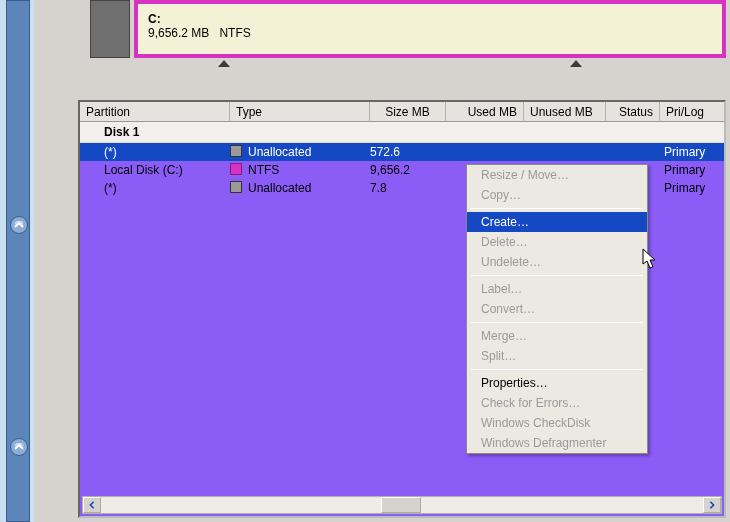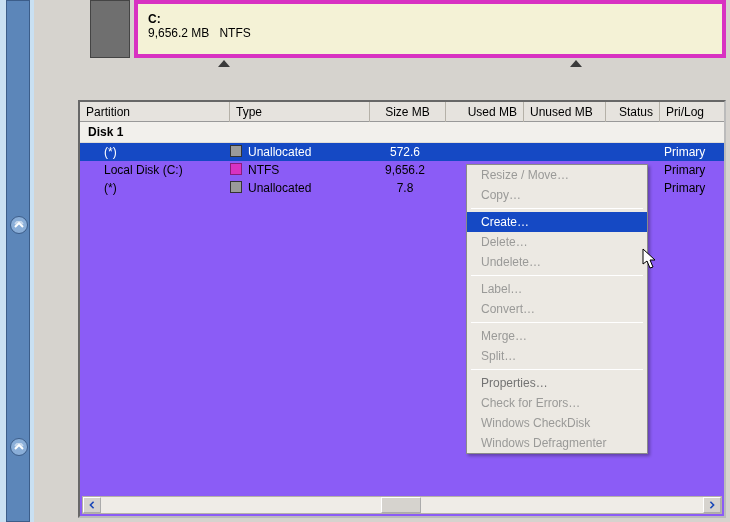--- a/index.html
+++ b/index.html
@@ -23,47 +23,47 @@
   .headers { display: flex; background: #e6e3de; border-bottom: 1px solid #999; height: 20px; align-items: center; }
   .hcell { border-right: 1px solid #b5b1a8; padding: 0 6px; height: 20px; line-height: 20px; }
   .h-partition { width: 150px; text-align: left; }
   .h-type      { width: 140px; text-align: left; }
   .h-size      { width: 76px;  text-align: center; }
   .h-used      { width: 78px;  text-align: right; }
   .h-unused    { width: 82px;  }
   .h-status    { width: 54px;  text-align: right; }
   .h-prilog    { width: 56px;  text-align: left; border-right: none; }
 
-  .disk-row { padding: 3px 8px; font-weight: bold; background: #f2f0ec; border-bottom: 1px solid #e0ddd7; }
+  .disk-row { padding: 3px 24px; font-weight: bold; background: #f2f0ec; border-bottom: 1px solid #e0ddd7; }
 
   .rows { }
   .row { display: flex; height: 18px; align-items: center; }
   .row.sel { background: #1549c4; color: #fff; }
   .c-part  { width: 150px; padding-left: 24px; }
   .c-type  { width: 140px; display: flex; align-items: flex-start; gap: 6px; }
-  .c-size  { width: 76px;  text-align: center; padding-right: 6px; }
+  .c-size  { width: 76px;  text-align: left; padding-right: 6px; }
   .c-used  { width: 78px;  text-align: right; padding-right: 6px; }
   .c-unused{ width: 82px;  text-align: right; padding-right: 6px; }
   .c-status{ width: 54px;  text-align: right; padding-right: 6px; }
   .c-prilog{ width: 56px;  padding-left: 4px; }
   .type-sq { width: 12px; height: 12px; border: 1px solid #333; display: inline-block; }
   .sq-gray { background: #9a9a9a; }
   .sq-mag  { background: #d832c2; border-color: #8a1a7e; }
 
   .hscroll { position: absolute; left: 2px; right: 2px; bottom: 2px; height: 18px; background: #e6e3de; border: 1px solid #b5b1a8; display: flex; align-items: center; justify-content: space-between; }
   .sbtn { width: 18px; height: 16px; background: #d6d3ce; border: 1px outset #fff; display: flex; align-items: center; justify-content: center; }
   .sbtn svg { width: 8px; height: 8px; }
   .strack { flex: 1; height: 16px; background: #efece7; position: relative; }
   .sthumb { position: absolute; left: 280px; top: 0; width: 40px; height: 16px; background: #d6d3ce; border: 1px outset #fff; }
 
   
   .ctx { position: absolute; left: 466px; top: 164px; width: 182px; background: #ece9e3; border: 1px solid #8a8a8a; box-shadow: 2px 2px 3px rgba(0,0,0,0.3); }
   .ctx-item { height: 20px; line-height: 20px; padding: 0 14px; color: #3a3a3a; cursor: default; }
   .ctx-item.disabled { color: #9a9a98; }
-  .ctx-item.enabled { color: #737373; cursor: pointer; }
+  .ctx-item.enabled { color: #000000; cursor: pointer; }
   .ctx-sep { height: 1px; background: #bdb9b1; margin: 3px 4px; border-bottom: 1px solid #fff; }
   .ctx-highlight { position: absolute; left: 466px; width: 182px; height: 24px; border: 3px solid #22e022; background: #1549c4; pointer-events: none; }
 
   .cursor { position: absolute; width: 16px; height: 22px; pointer-events: none; }
 </style>
 </head>
 <body>
 
 <div class="left-strip"></div>
 <div class="left-inner"></div>

